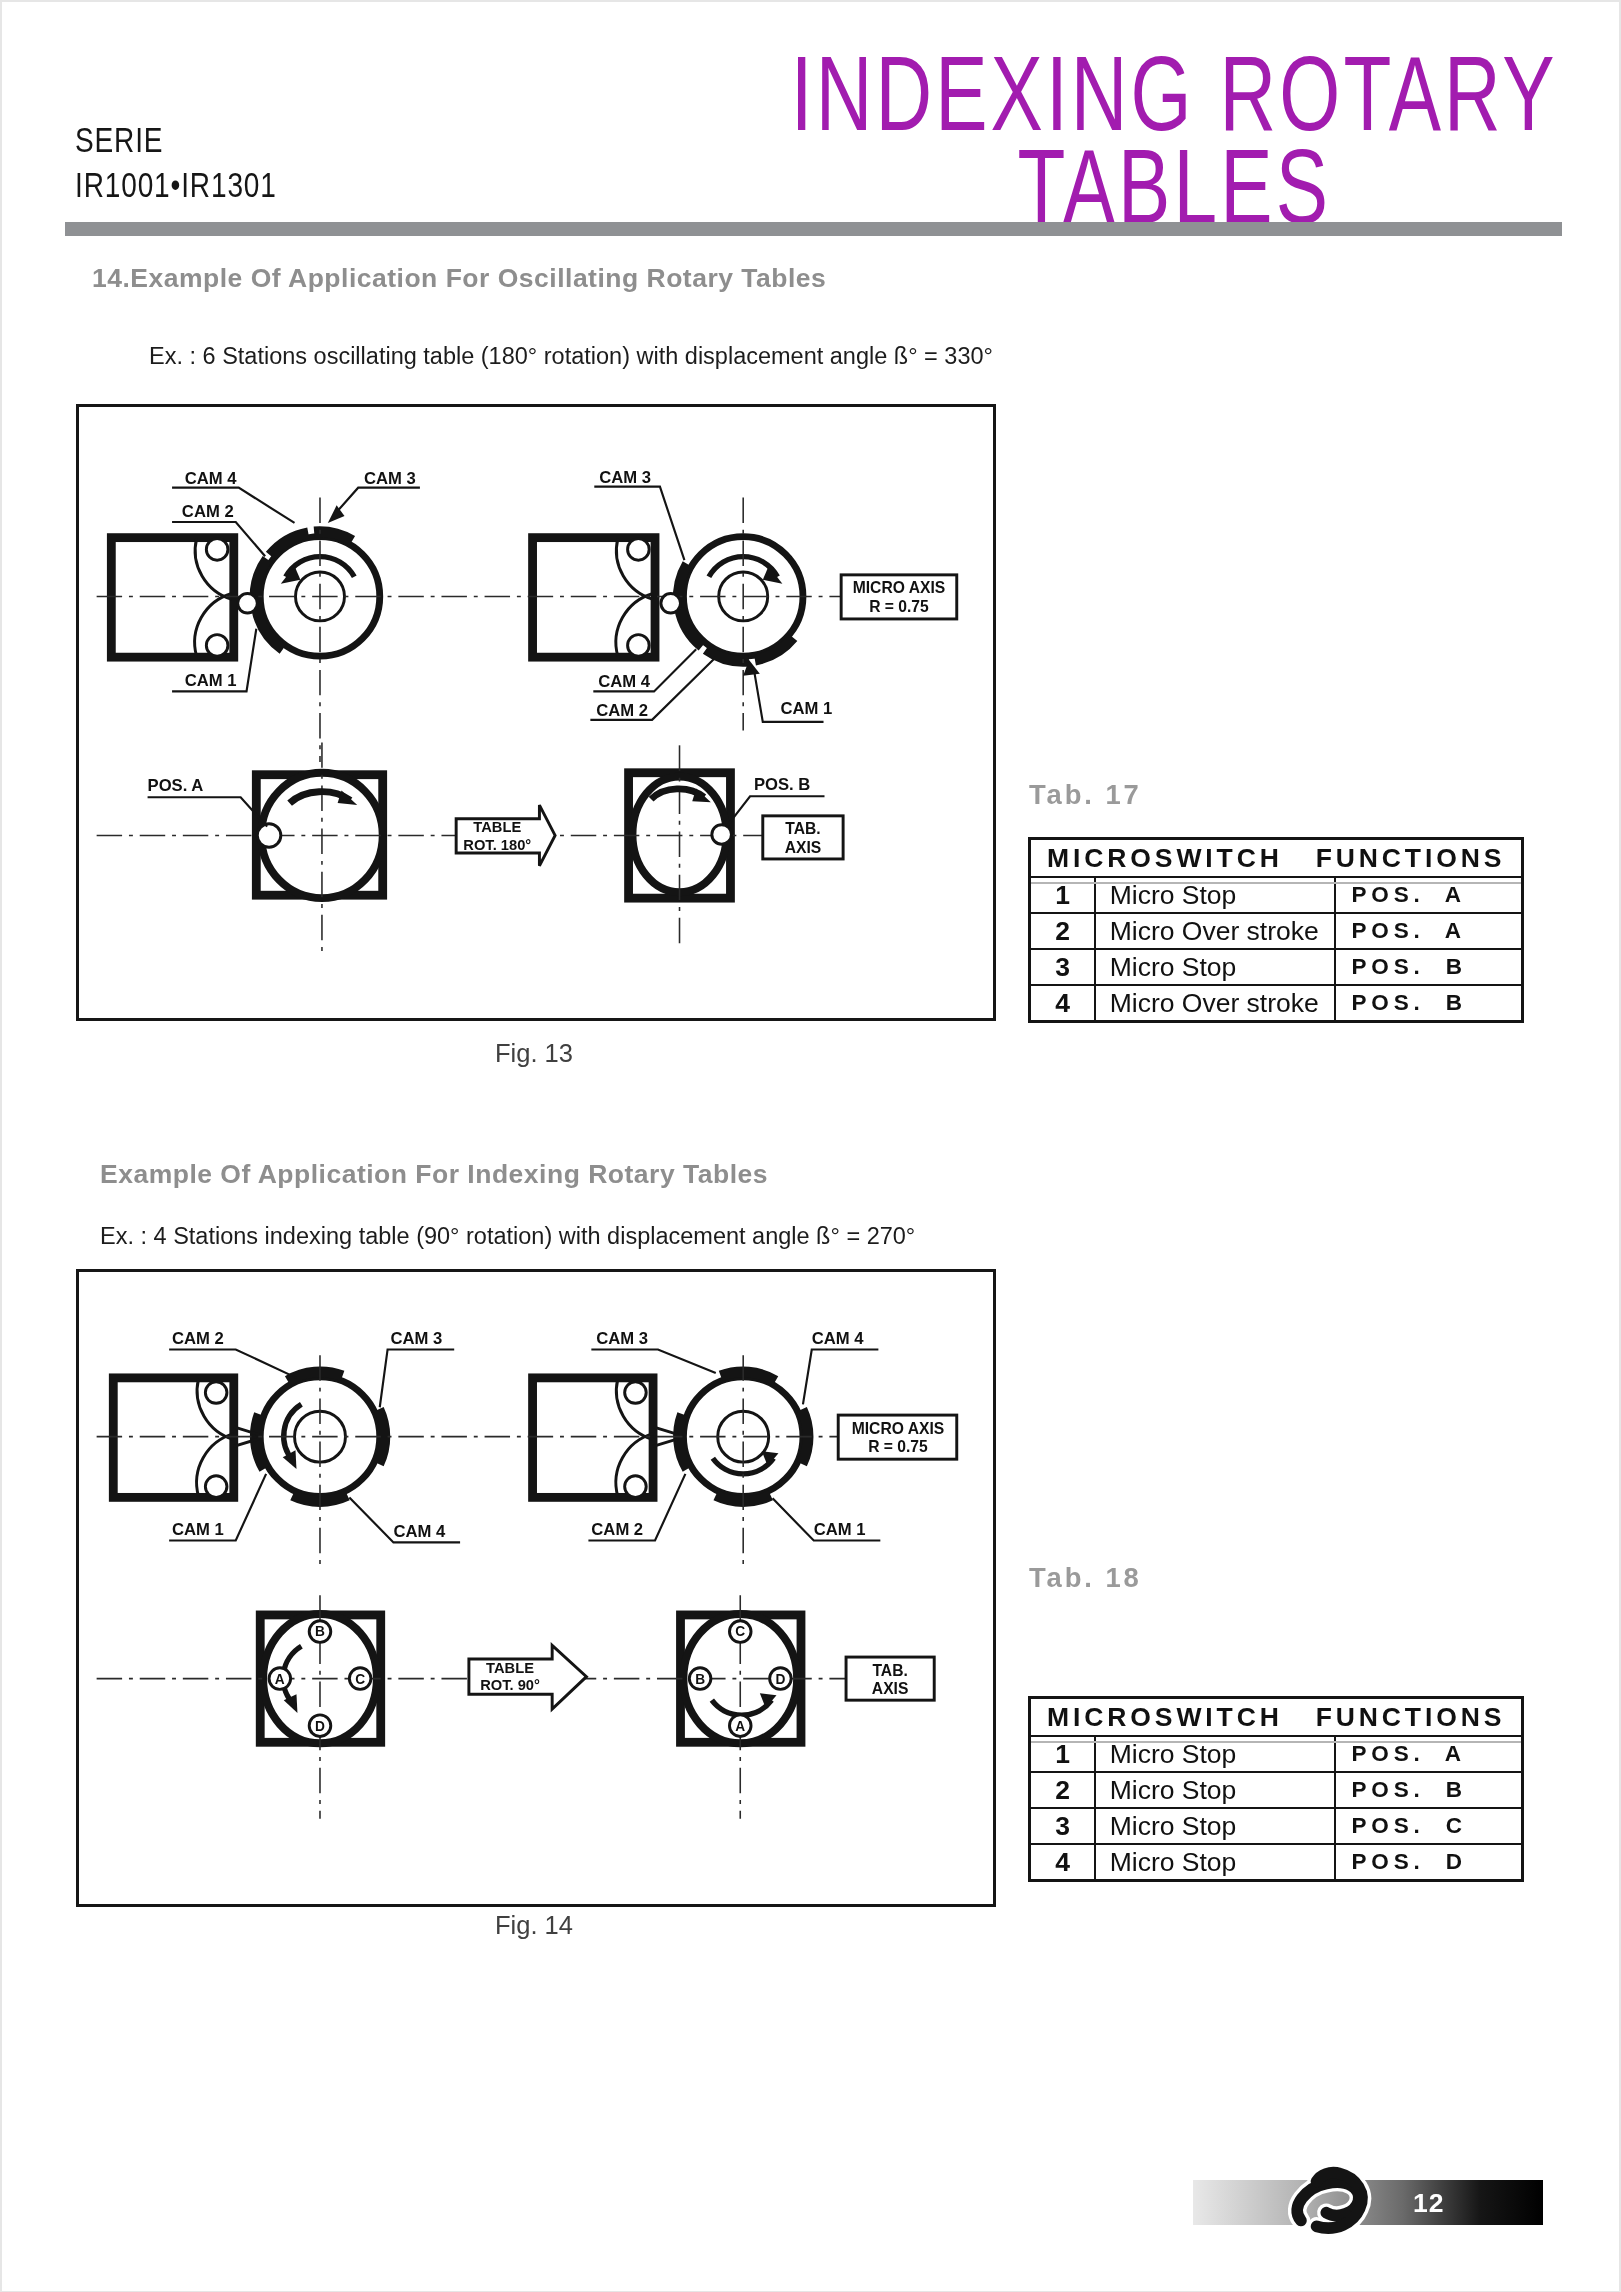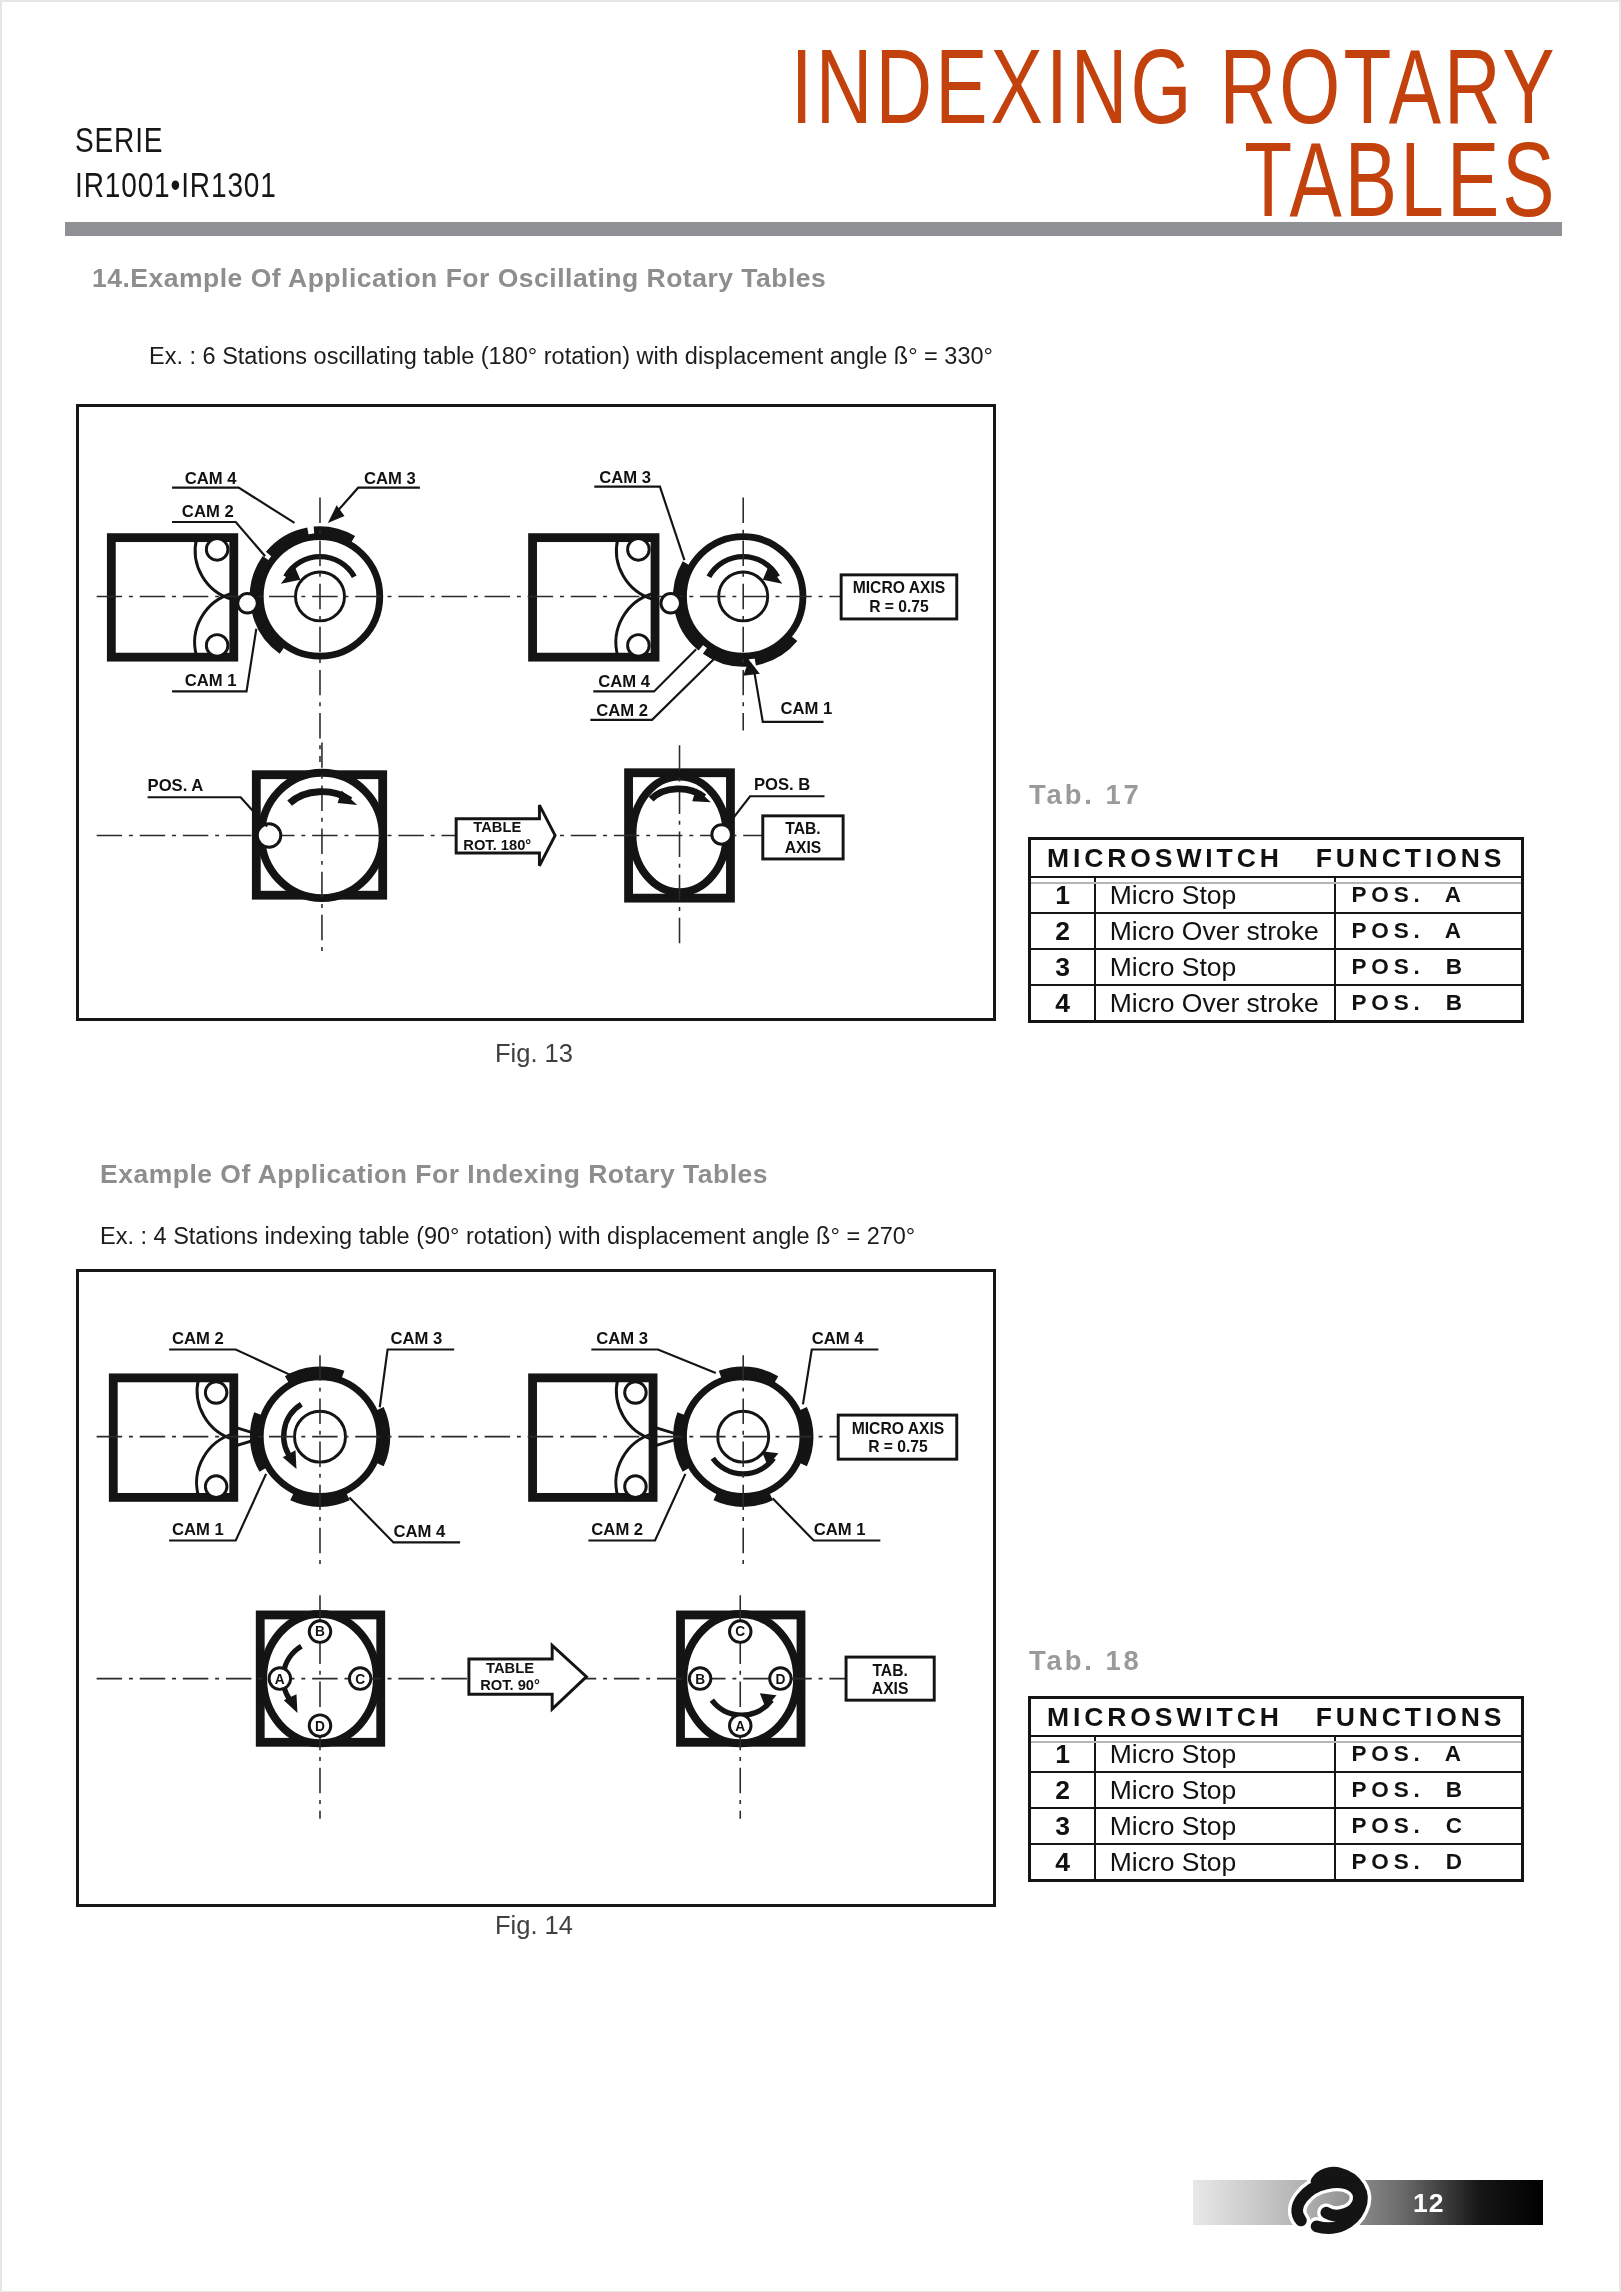--- a/index.html
+++ b/index.html
@@ -4,21 +4,21 @@
 <style>
   html,body{margin:0;padding:0;background:#fff;}
   .page{position:relative;width:1621px;height:2293px;background:#ffffff;
         font-family:"Liberation Sans",sans-serif;overflow:hidden;
         border:2px solid #e6e6e6;box-sizing:border-box;}
   .abs{position:absolute;}
 
   
   .serie-block{left:73px;top:114px;color:#161616;}
   .serie-line{font-size:33px;font-weight:400;line-height:45px;transform:scale(0.85,1.05);transform-origin:left top;letter-spacing:1px;white-space:nowrap;}
-  .title-block{right:61px;top:35px;text-align:right;color:#c2410c;}
+  .title-block{right:61px;top:42px;text-align:center;color:#a21caf;}
   .title-line{font-size:98px;font-weight:400;line-height:93px;letter-spacing:3.9px;transform:scale(0.8,1.08);transform-origin:right top;white-space:nowrap;}
   .gray-bar{left:63px;top:220px;width:1497px;height:13.7px;background:#8f9194;}
 
   
   .sec-heading{font-size:26.5px;font-weight:700;color:#8e8e8e;letter-spacing:0.5px;white-space:nowrap;}
   .ex-line{font-size:23.5px;color:#1c1c1c;white-space:nowrap;}
   .fig-caption{width:914px;text-align:center;font-size:25.5px;color:#404040;}
   .tab-label{font-size:27.4px;font-weight:700;color:#9a9a9a;letter-spacing:2.9px;}
 
   
@@ -298,21 +298,21 @@
       <text class="cam" x="748" y="73">CAM 4</text>
       <path class="ldr" d="M816,79 L748,79 L739,135"></path>
       <text class="cam" x="523" y="268">CAM 2</text>
       <path class="ldr" d="M520,274 L588,274 L619,206"></path>
       <text class="cam" x="750" y="268">CAM 1</text>
       <path class="ldr" d="M818,274 L750,274 L708,231"></path>
     </svg>
   </div>
   <div class="abs fig-caption" style="left:75px;top:1909px;">Fig. 14</div>
 
-  <div class="abs tab-label" style="left:1027px;top:1643px;text-align:right;">Tab. 18</div>
+  <div class="abs tab-label" style="left:1027px;top:1560px;text-align:right;">Tab. 18</div>
   <table class="mtable abs" style="left:1026px;top:1694px;">
     <thead>
       <tr>
           <th colspan="3">MICROSWITCH FUNCTIONS</th>
         </tr>
     </thead>
     <tbody>
       <tr>
         <td class="c1">1</td>
         <td class="c2">Micro Stop</td>

